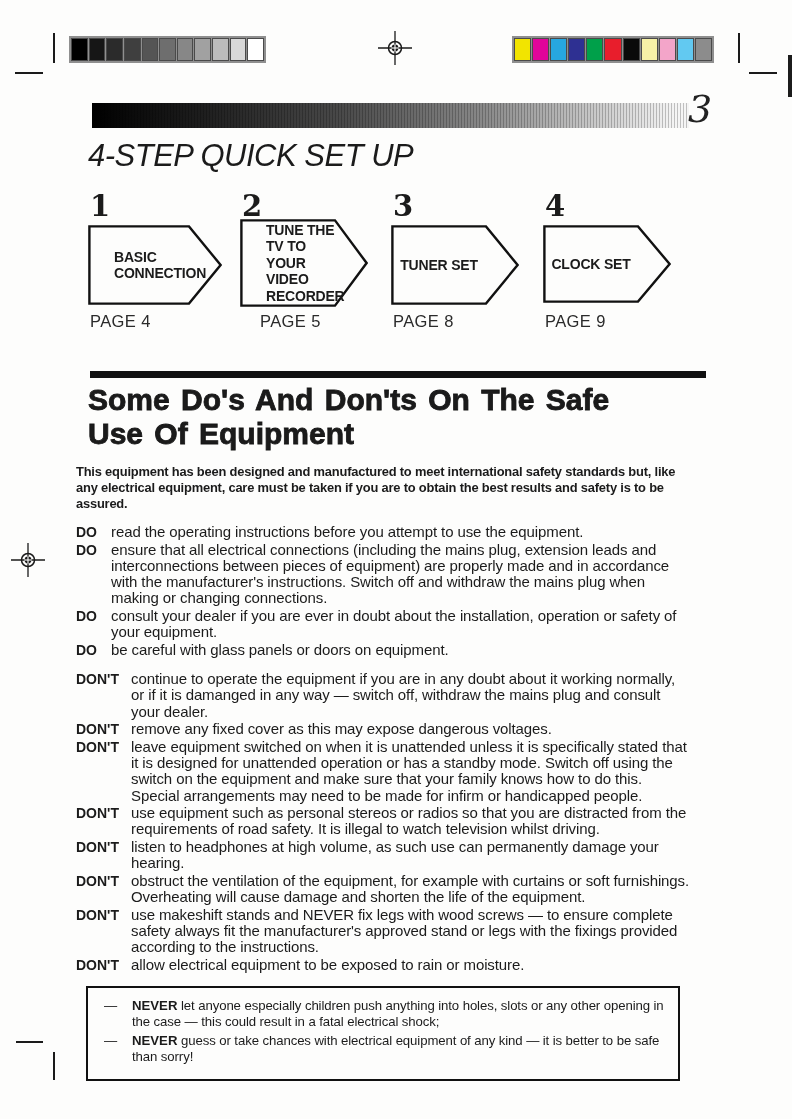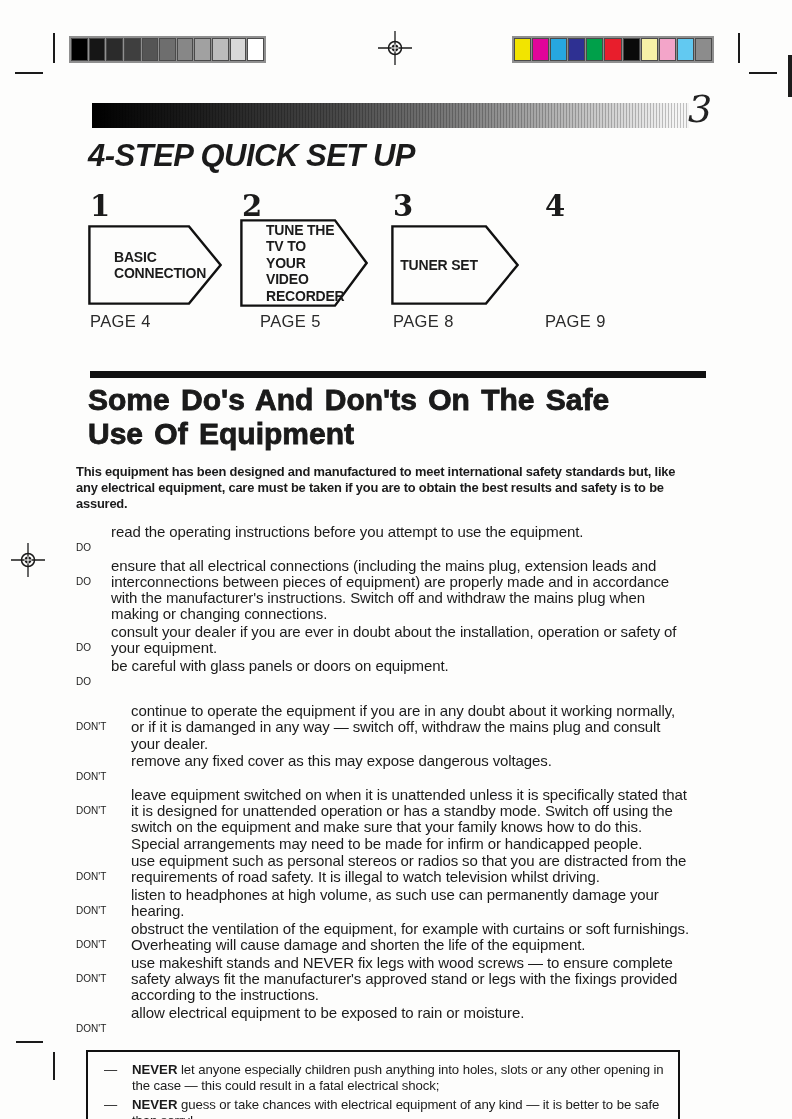--- a/index.html
+++ b/index.html
@@ -27,21 +27,21 @@
       repeating-linear-gradient(90deg, rgba(0,0,0,0.22) 0 1px, rgba(0,0,0,0) 1px 3px),
       linear-gradient(90deg,#000 0%,#1d1d1d 18%,#4a4a4a 42%,#8a8a8a 66%,#c8c8c8 84%,#f5f5f5 98%);
   }
   .pagenum{
     position:absolute; left:688px; top:90px;
     font-family:"DejaVu Serif", serif; font-style:italic;
     font-size:38px; line-height:1; color:#222;
   }
   .doc-title{
     position:absolute; left:88px; top:138px;
-    font-size:31px; font-weight:bold; font-style:italic;
+    font-size:31px; font-weight:normal; font-style:italic;
     letter-spacing:-0.5px; white-space:nowrap;
   }
   
   .step{position:absolute; top:192px; width:150px; height:152px;}
   .step .num{
     font-family:"DejaVu Serif", serif; font-weight:bold;
     font-size:29px; line-height:1; margin-left:2px;
   }
   .step .boxarea{position:absolute; left:0; top:33px;}
   .step.s2 .boxarea{top:27px;}
@@ -67,21 +67,21 @@
     -webkit-text-stroke:0.8px #151515; word-spacing:3px; letter-spacing:0px;
     white-space:pre-line;
   }
   .flow{position:absolute; left:76px; top:464px; width:616px;}
   .intro{
     font-weight:bold; font-size:12.9px; line-height:16px; letter-spacing:-0.2px;
     margin-bottom:12px;
   }
   .dlist{margin-bottom:13px;}
   .drow{display:flex; margin-bottom:1.5px;}
-  .dlbl{flex:0 0 auto; font-weight:normal; font-size:10px; line-height:16.2px;margin-top:16px;}
+  .dlbl{flex:0 0 auto; font-weight:bold; font-size:14px; line-height:16.2px;}
   .dos .dlbl{width:35px;}
   .donts .dlbl{width:55px;}
   .dtxt{
     flex:1 1 auto; font-size:15px; line-height:16.2px; letter-spacing:-0.1px;
     hyphens:manual; -webkit-hyphens:manual;
   }
   .above-all{font-weight:bold; font-size:13.6px; margin:16px 0 9px 0; letter-spacing:0.2px;}
   .never-box{
     margin-left:10px; width:594px; box-sizing:border-box;
     border:2px solid #111; padding:10px 14px 12px 10px;
@@ -200,20 +200,26 @@
         <div class="boxarea">
           <svg width="128" height="80" viewBox="0 0 128 80">
             <polygon points="1.4,1.4 95,1.4 126.6,40 95,78.6 1.4,78.6" fill="#fdfdfc" stroke="#111" stroke-width="2.4"></polygon>
           </svg>
           <div class="blabel">TUNER SET</div>
         </div>
         <div class="page">PAGE 8</div>
       </div>
       <div class="step centerlbl" style="left: 543px;">
         <div class="num">4</div>
+        <div class="boxarea">
+          <svg width="128" height="78" viewBox="0 0 128 78">
+            <polygon points="1.4,1.4 95,1.4 126.6,39 95,76.6 1.4,76.6" fill="#fdfdfc" stroke="#111" stroke-width="2.4"></polygon>
+          </svg>
+          <div class="blabel">CLOCK SET</div>
+        </div>
         <div class="page">PAGE 9</div>
       </div>
     </div>
 
   <div class="rule-thick"></div>
   <div class="main-heading">Some Do's And Don'ts On The Safe
 Use Of Equipment</div>
 
   <div class="flow">
     <div class="intro">This equipment has been designed and manufactured to meet international safety standards but, like any electrical equipment, care must be taken if you are to obtain the best results and safety is to be assured.</div>

